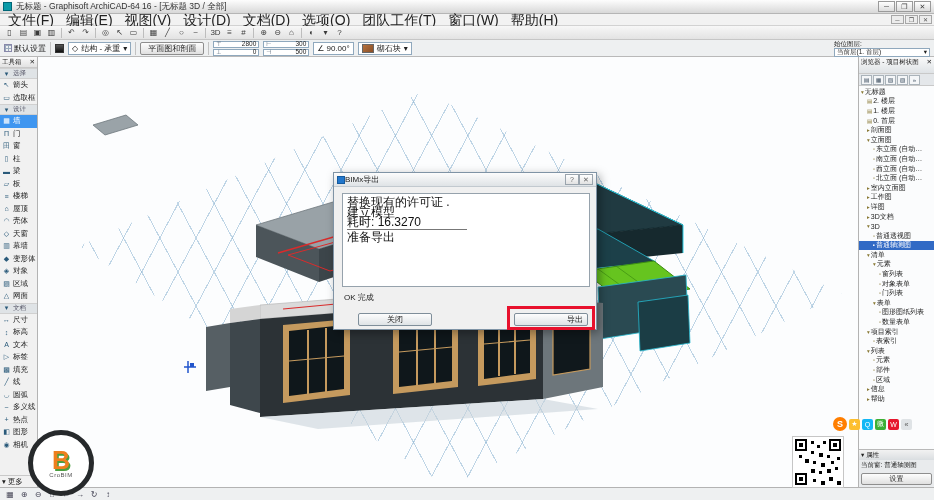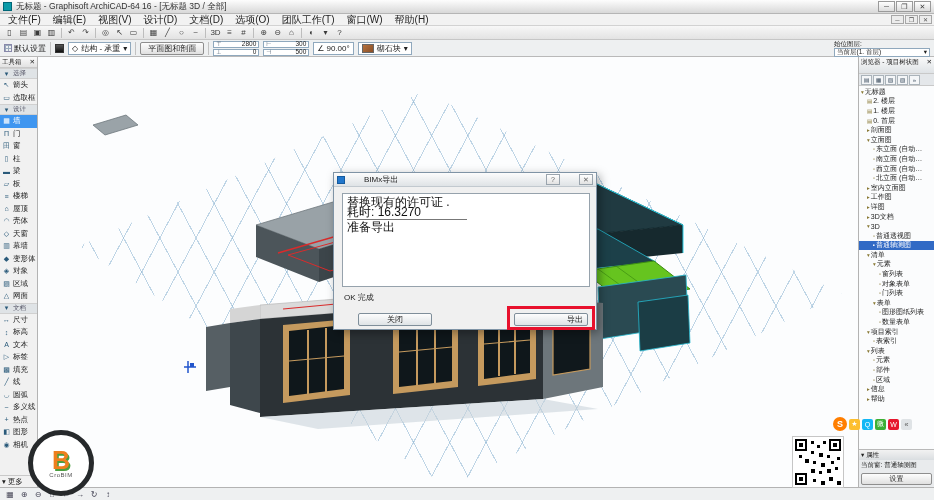--- a/index.html
+++ b/index.html
@@ -13,21 +13,21 @@
     display:flex; align-items:center; gap:4px; padding:0 3px; }
   .app-ico { width:9px; height:9px; background:#0a9aa8; border:1px solid #067; }
   .title-text { font-size:8.5px; color:#333; white-space:nowrap; }
   .win-controls { margin-left:auto; display:flex; gap:1px; }
   .win-btn { width:17px; height:11px; border:1px solid #9a9a9a; background:linear-gradient(#fff,#dcdcdc);
     font-size:7px; color:#444; display:flex; align-items:center; justify-content:center; }
 
   
   .menubar { position:absolute; left:0; top:14px; width:934px; height:12px; background:#f2f2f2;
     border-bottom:1px solid #d2d2d2; display:flex; align-items:center; padding:0 2px; }
-  .menu-item { padding:0 6px; height:12px; line-height:12px; font-size:10px; white-space:nowrap; }
+  .menu-item { padding:0 6px; height:12px; line-height:12px; font-size:14px; white-space:nowrap; }
   .child-controls { margin-left:auto; display:flex; gap:1px; }
   .child-btn { width:13px; height:9px; border:1px solid #a7a7a7; background:#ececec; font-size:6px;
     display:flex; align-items:center; justify-content:center; color:#555; }
 
   
   .toolbar1 { position:absolute; left:0; top:26px; width:934px; height:14px;
     background:linear-gradient(#f7f7f7,#e3e3e3); border-bottom:1px solid #c6c6c6;
     display:flex; align-items:center; gap:1px; padding:0 3px; }
   .tb-icon { min-width:13px; height:12px; display:flex; align-items:center; justify-content:center;
     font-size:8px; color:#3a3a3a; }
@@ -107,21 +107,21 @@
 
   
   .statusbar { position:absolute; left:0; right:0; bottom:0; height:13px; background:#eef0f1;
     border-top:1px solid #b3b3b3; display:flex; align-items:center; gap:2px; padding:0 4px; z-index:4; }
   .sb-icon { width:12px; height:11px; font-size:8px; color:#445; display:flex; align-items:center; justify-content:center; }
 
   
   .dialog { position:absolute; left:333px; top:172px; width:264px; height:158px; background:#f0f0f0;
     border:1px solid #7f93a5; box-shadow:3px 3px 9px rgba(0,0,0,.35); z-index:50; }
   .dlg-title { height:14px; background:linear-gradient(#fcfcfc,#dfe3e6); border-bottom:1px solid #c2c9cf;
-    display:flex; align-items:center; gap:19px; padding:0 3px; font-size:8px; }
+    display:flex; align-items:center; gap:0; padding:0 3px; font-size:8px; }
   .dlg-ico { width:8px; height:8px; background:#2277cc; border:1px solid #145a9e; }
   .dlg-title .sp { flex:1; }
   .dlg-tbtn { width:14px; height:11px; border:1px solid #9aa4ad; background:linear-gradient(#fff,#e2e2e2);
     font-size:7px; display:flex; align-items:center; justify-content:center; color:#666; }
   .dlg-log { position:absolute; left:8px; top:20px; width:248px; height:94px; background:#fff;
     border:1px solid #96a2ac; padding:3px 4px; font-size:12px; line-height:10px; color:#111; }
   .dlg-sep { width:120px; border-top:1px solid #777; margin:2px 0; }
   .dlg-result { position:absolute; left:10px; top:119px; font-size:8px; }
   .dlg-btn { position:absolute; width:74px; height:13px; border:1px solid #7f8e9a; border-radius:2px;
     background:linear-gradient(#fdfdfd,#dfe3e6); font-size:8px; display:flex; align-items:center; justify-content:center; }
@@ -708,20 +708,21 @@
     <span class="dlg-ico"></span>
     <span>BIMx导出</span>
     <span class="sp"></span>
     <span class="dlg-tbtn">?</span>
     <span class="dlg-tbtn">✕</span>
   </div>
   <div class="dlg-log">
     <div>
 
     <div class="dlg-line"><span>替换现有的许可证 .</span></div>
+        <div class="dlg-line"><span>建立模型</span></div>
         <div class="dlg-line"><span>耗时: 16.3270</span></div>
       </div>
     <div class="dlg-sep"></div>
     <div class="dlg-line">准备导出</div>
   </div>
   <div class="dlg-result">OK 完成</div>
   <div class="dlg-btn dlg-close">
     <span>关闭</span>
   </div>
   <div class="red-box"></div>

